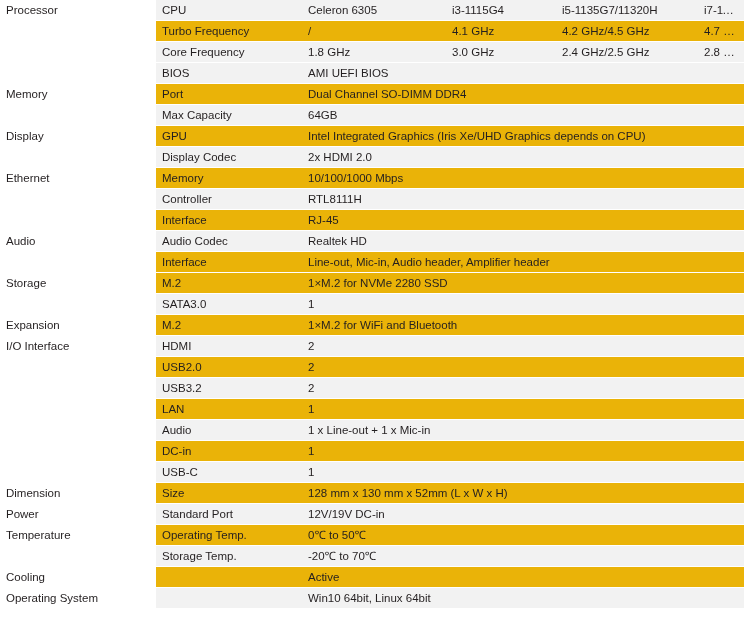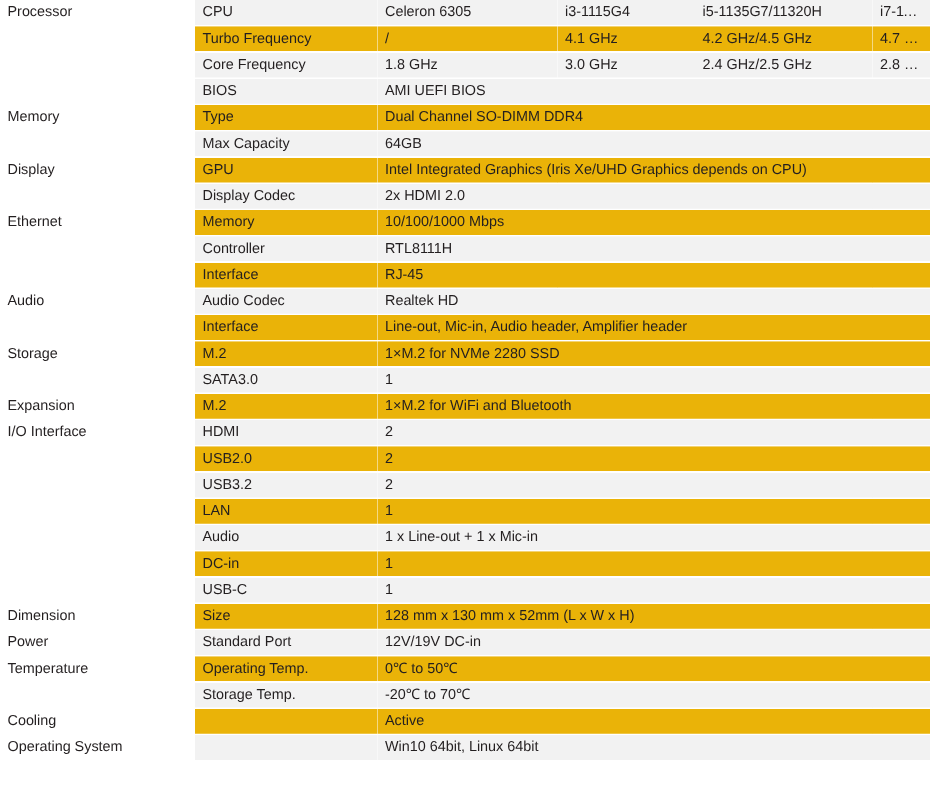--- a/index.html
+++ b/index.html
@@ -106,21 +106,21 @@
           <td class="val">2.4 GHz/2.5 GHz</td>
           <td class="val">2.8 GHz</td>
         </tr>
         <tr class="rowsep">
           <td class="cat"></td>
           <td class="item">BIOS</td>
           <td class="val" colspan="4">AMI UEFI BIOS</td>
         </tr>
         <tr class="shade rowsep">
           <td class="cat">Memory</td>
-          <td class="item">Type</td>
+          <td class="item">Port</td>
           <td class="val" colspan="4">Dual Channel SO-DIMM DDR4</td>
         </tr>
         <tr class="rowsep">
           <td class="cat"></td>
           <td class="item">Max Capacity</td>
           <td class="val" colspan="4">64GB</td>
         </tr>
         <tr class="shade rowsep">
           <td class="cat">Display</td>
           <td class="item">GPU</td>

